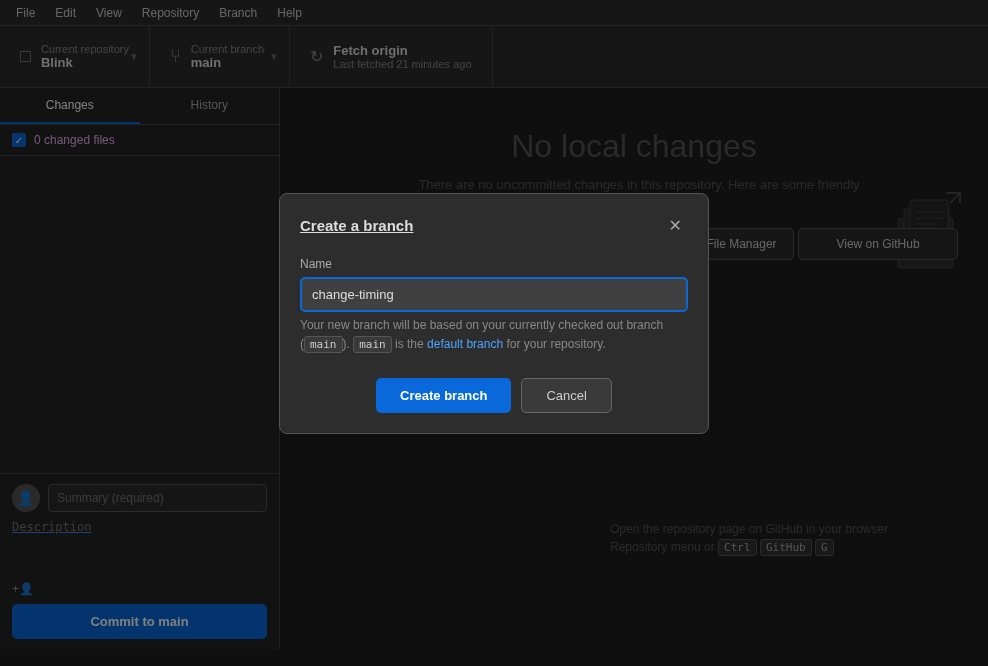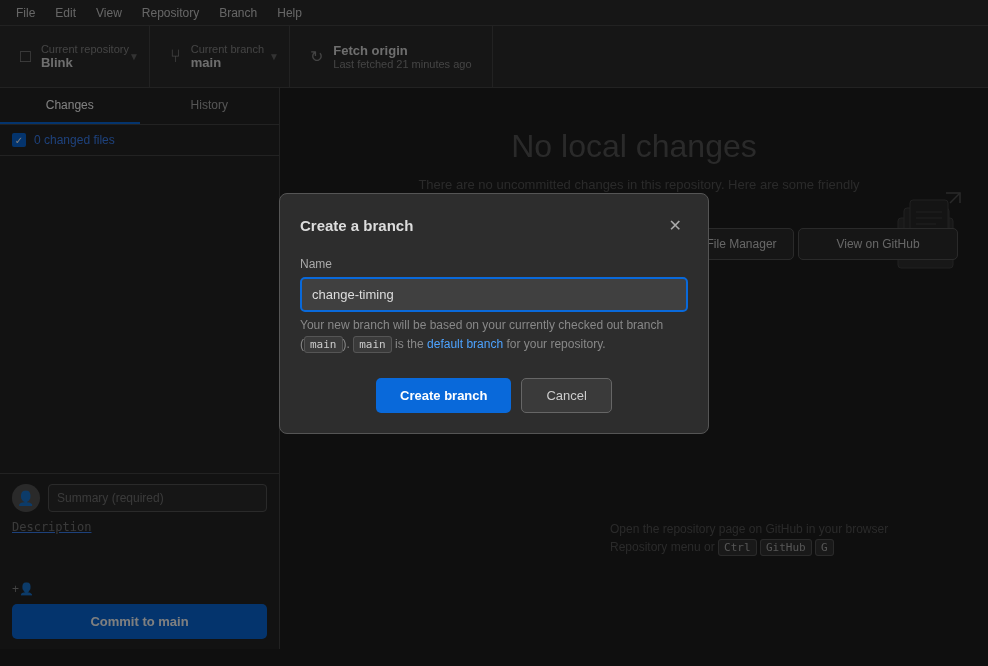--- a/index.html
+++ b/index.html
@@ -126,21 +126,21 @@
       background: #0969da;
       border-radius: 2px;
       display: flex;
       align-items: center;
       justify-content: center;
       color: #fff;
       font-size: 10px;
     }
     .changed-files-label {
       font-size: 12px;
-      color: #3b82f6;
+      color: #f0abfc;
     }
 
     
     .sidebar-bottom {
       margin-top: auto;
       border-top: 1px solid #444;
       padding: 10px 12px;
     }
     .avatar-row {
       display: flex;
@@ -283,20 +283,21 @@
     .modal-header {
       display: flex;
       align-items: center;
       justify-content: space-between;
       margin-bottom: 20px;
     }
     .modal-title {
       font-size: 15px;
       color: #ddd;
       font-weight: 600;
+      text-decoration: underline;
     }
     .modal-close {
       background: none;
       border: none;
       color: #aaa;
       font-size: 16px;
       cursor: pointer;
       padding: 2px 6px;
       border-radius: 3px;
     }

